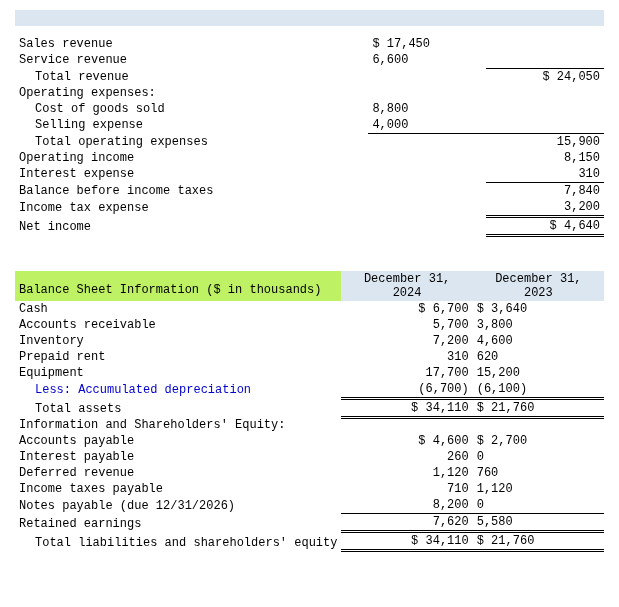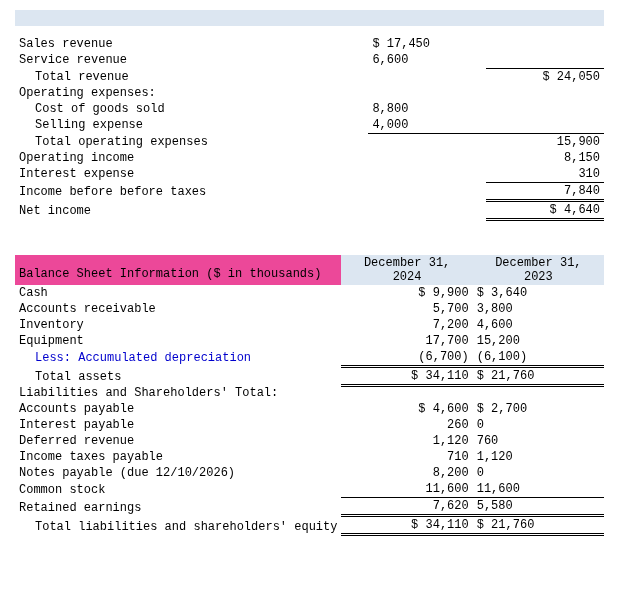--- a/index.html
+++ b/index.html
@@ -107,71 +107,81 @@
         <td class="col-label">Operating income</td>
         <td class="col-mid"></td>
         <td class="col-right">8,150</td>
       </tr>
       <tr>
         <td class="col-label">Interest expense</td>
         <td class="col-mid"></td>
         <td class="col-right">310</td>
       </tr>
       <tr>
-        <td class="col-label">Income before before taxes</td>
+        <td class="col-label">Balance before income taxes</td>
         <td class="col-mid"></td>
         <td class="col-right" style="border-top: 1px solid rgb(0, 0, 0);">7,840</td>
+      </tr>
+      <tr>
+        <td class="col-label">Income tax expense</td>
+        <td class="col-mid"></td>
+        <td class="col-right">3,200</td>
       </tr>
       <tr>
         <td class="col-label">Net income</td>
         <td class="col-mid"></td>
         <td class="col-right" style="border-top: 3px double rgb(0, 0, 0); border-bottom: 3px double rgb(0, 0, 0);">$ 4,640</td>
       </tr>
     </tbody>
 </table>
 
 <table class="balance-table" id="balance-table">
   <tbody id="balance-tbody">
       <tr>
-        <td class="col-label" style="background-color: #ec4899; padding-top: 4px; padding-bottom: 4px;">Balance Sheet Information ($ in thousands)</td>
+        <td class="col-label" style="background-color: #bef264; padding-top: 4px; padding-bottom: 4px;">Balance Sheet Information ($ in thousands)</td>
         <td class="col-2024 col-header-2024" style="background-color: rgb(220, 230, 241); text-align: center;">December 31,<br>2024</td>
         <td class="col-2023 col-header-2023" style="background-color: rgb(220, 230, 241); text-align: center;">December 31,<br>2023</td>
       </tr>
       <tr>
         <td class="col-label">Cash</td>
-        <td class="col-2024">$ 9,900</td>
+        <td class="col-2024">$ 6,700</td>
         <td class="col-2023">$ 3,640</td>
       </tr>
       <tr>
         <td class="col-label">Accounts receivable</td>
         <td class="col-2024">5,700</td>
         <td class="col-2023">3,800</td>
       </tr>
       <tr>
         <td class="col-label">Inventory</td>
         <td class="col-2024">7,200</td>
         <td class="col-2023">4,600</td>
       </tr>
       <tr>
+        <td class="col-label">Prepaid rent</td>
+        <td class="col-2024">310</td>
+        <td class="col-2023">620</td>
+      </tr>
+      <tr>
         <td class="col-label">Equipment</td>
         <td class="col-2024">17,700</td>
         <td class="col-2023">15,200</td>
       </tr>
       <tr>
         <td class="col-label indent1" style="color: rgb(0, 0, 205);">Less: Accumulated depreciation</td>
         <td class="col-2024">(6,700)</td>
         <td class="col-2023">(6,100)</td>
       </tr>
       <tr>
         <td class="col-label indent1">Total assets</td>
         <td class="col-2024" style="border-top: 3px double rgb(0, 0, 0); border-bottom: 3px double rgb(0, 0, 0);">$ 34,110</td>
         <td class="col-2023" style="border-top: 3px double rgb(0, 0, 0); border-bottom: 3px double rgb(0, 0, 0);">$ 21,760</td>
       </tr>
       <tr>
-        <td class="col-label">Liabilities and Shareholders' Total:</td>
+        <td class="col-label">Information and Shareholders' Equity:</td>
         <td class="col-2024"></td>
         <td class="col-2023"></td>
       </tr>
       <tr>
         <td class="col-label">Accounts payable</td>
         <td class="col-2024">$ 4,600</td>
         <td class="col-2023">$ 2,700</td>
       </tr>
       <tr>
         <td class="col-label">Interest payable</td>
@@ -182,28 +192,23 @@
         <td class="col-label">Deferred revenue</td>
         <td class="col-2024">1,120</td>
         <td class="col-2023">760</td>
       </tr>
       <tr>
         <td class="col-label">Income taxes payable</td>
         <td class="col-2024">710</td>
         <td class="col-2023">1,120</td>
       </tr>
       <tr>
-        <td class="col-label">Notes payable (due 12/10/2026)</td>
+        <td class="col-label">Notes payable (due 12/31/2026)</td>
         <td class="col-2024">8,200</td>
         <td class="col-2023">0</td>
-      </tr>
-      <tr>
-        <td class="col-label">Common stock</td>
-        <td class="col-2024">11,600</td>
-        <td class="col-2023">11,600</td>
       </tr>
       <tr>
         <td class="col-label">Retained earnings</td>
         <td class="col-2024" style="border-top: 1px solid rgb(0, 0, 0);">7,620</td>
         <td class="col-2023" style="border-top: 1px solid rgb(0, 0, 0);">5,580</td>
       </tr>
       <tr>
         <td class="col-label indent1">Total liabilities and shareholders' equity</td>
         <td class="col-2024" style="border-top: 3px double rgb(0, 0, 0); border-bottom: 3px double rgb(0, 0, 0);">$ 34,110</td>
         <td class="col-2023" style="border-top: 3px double rgb(0, 0, 0); border-bottom: 3px double rgb(0, 0, 0);">$ 21,760</td>

